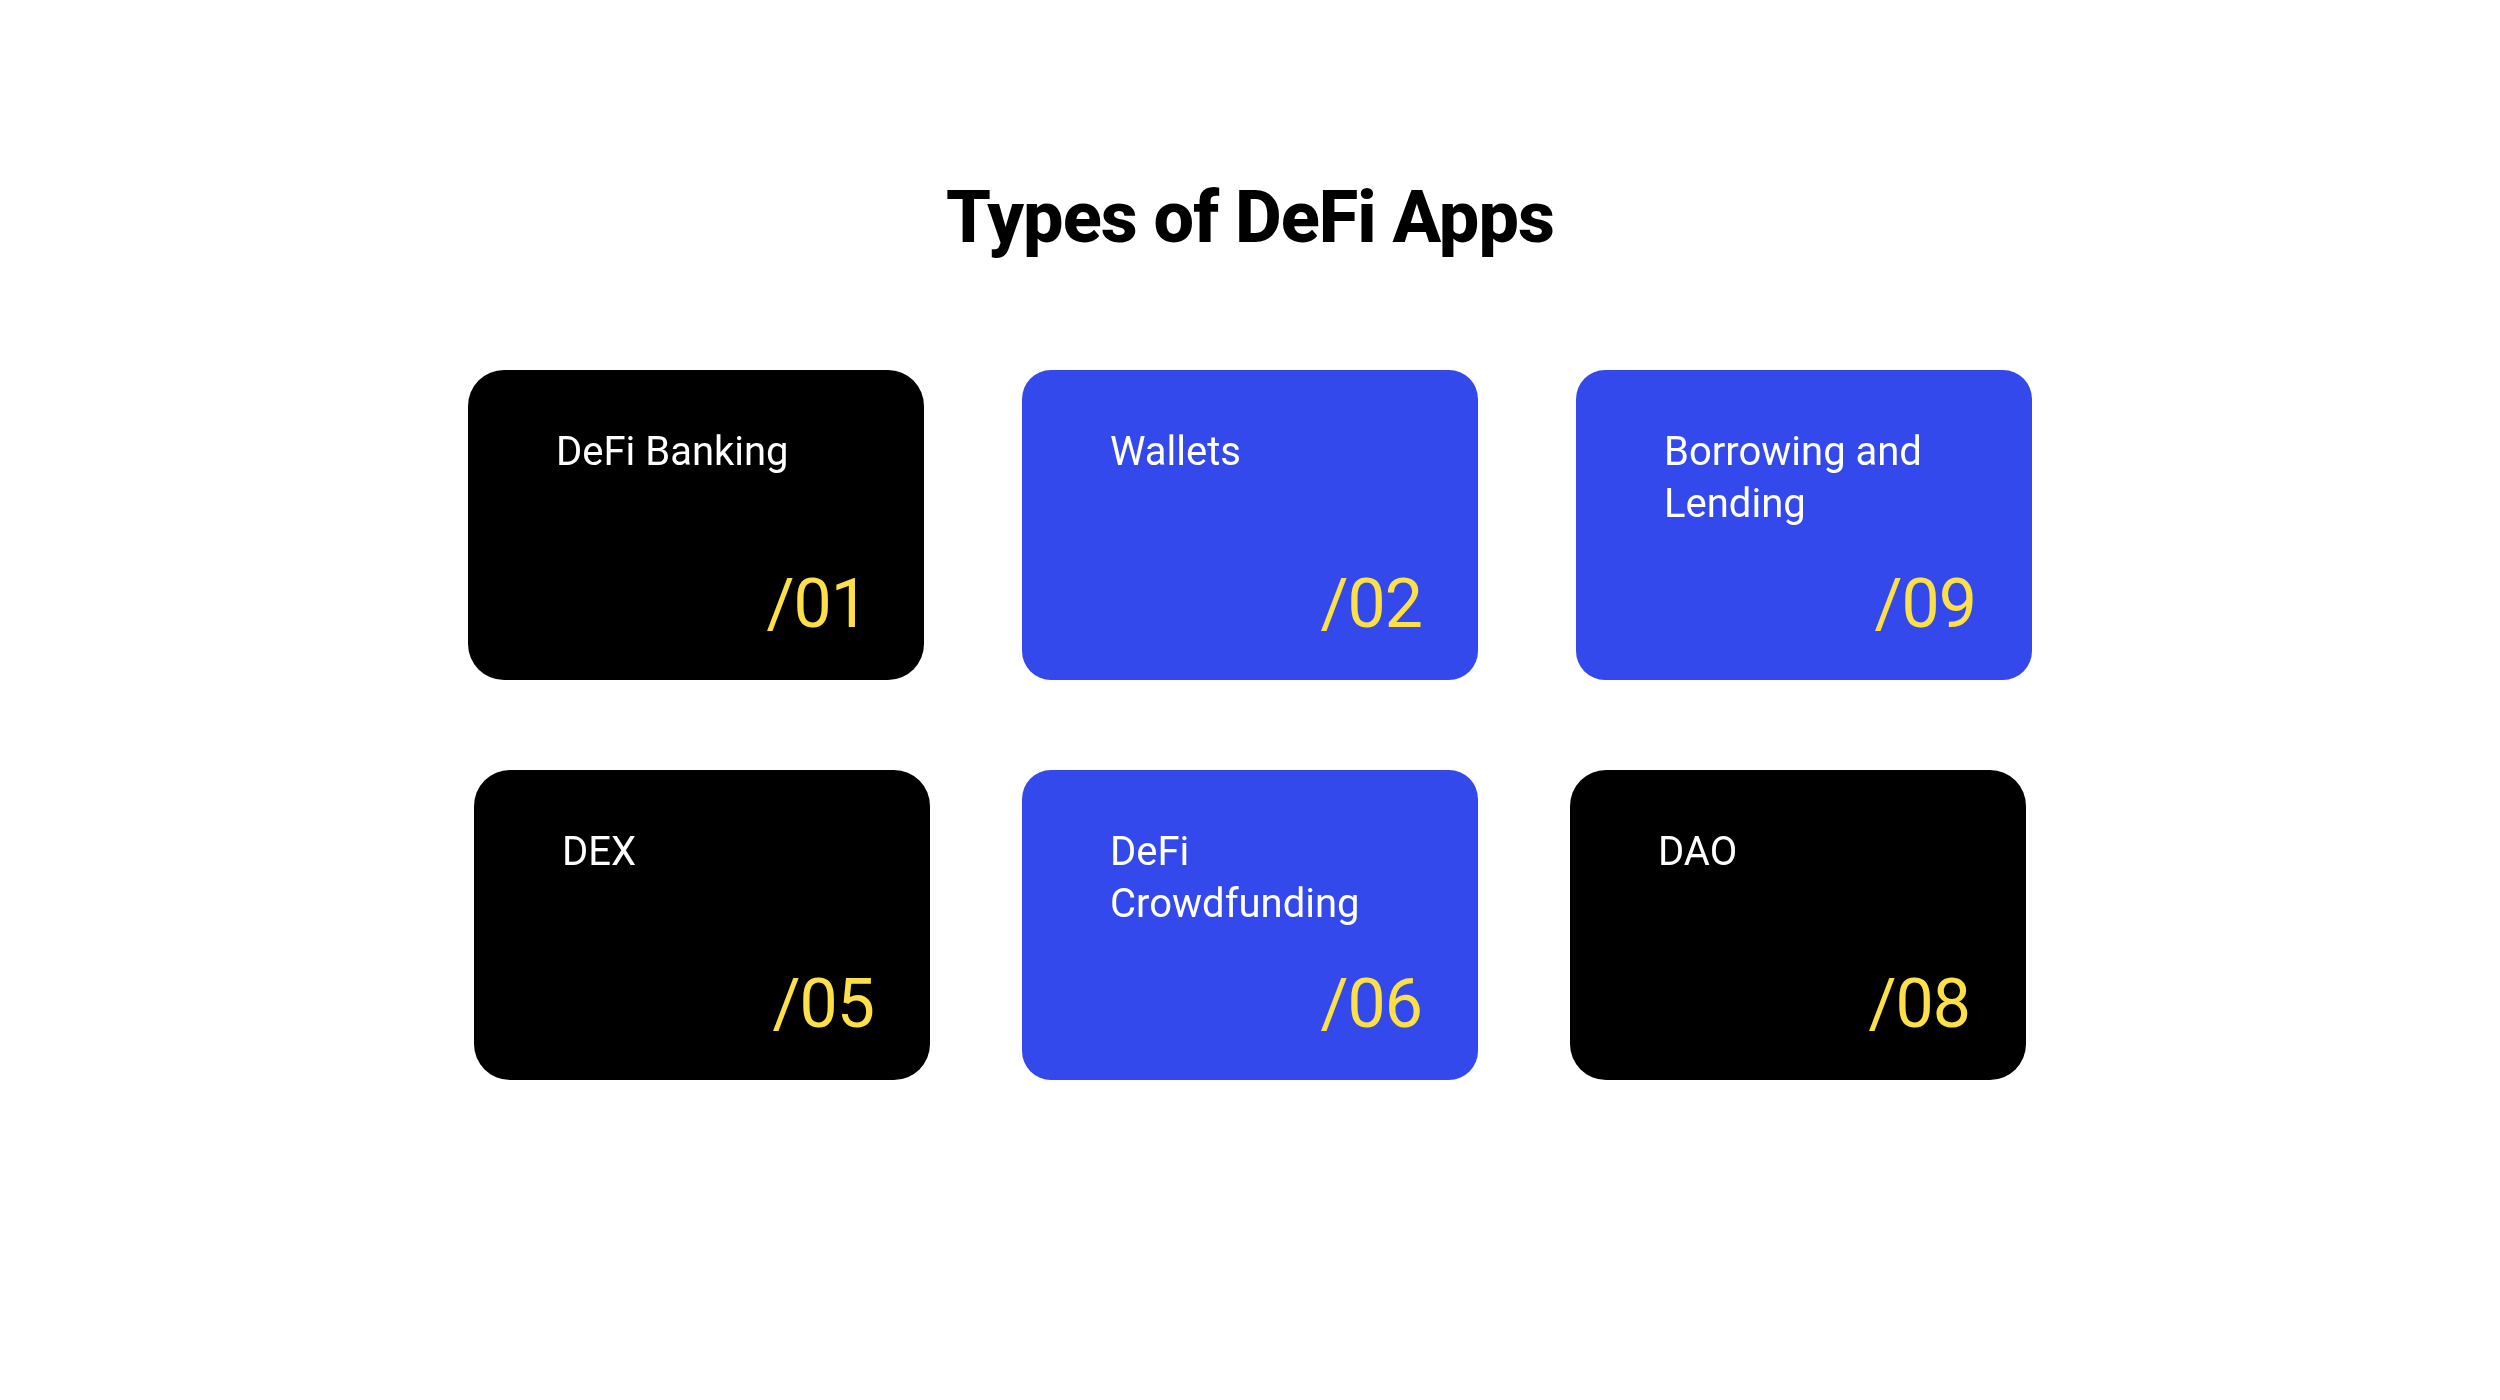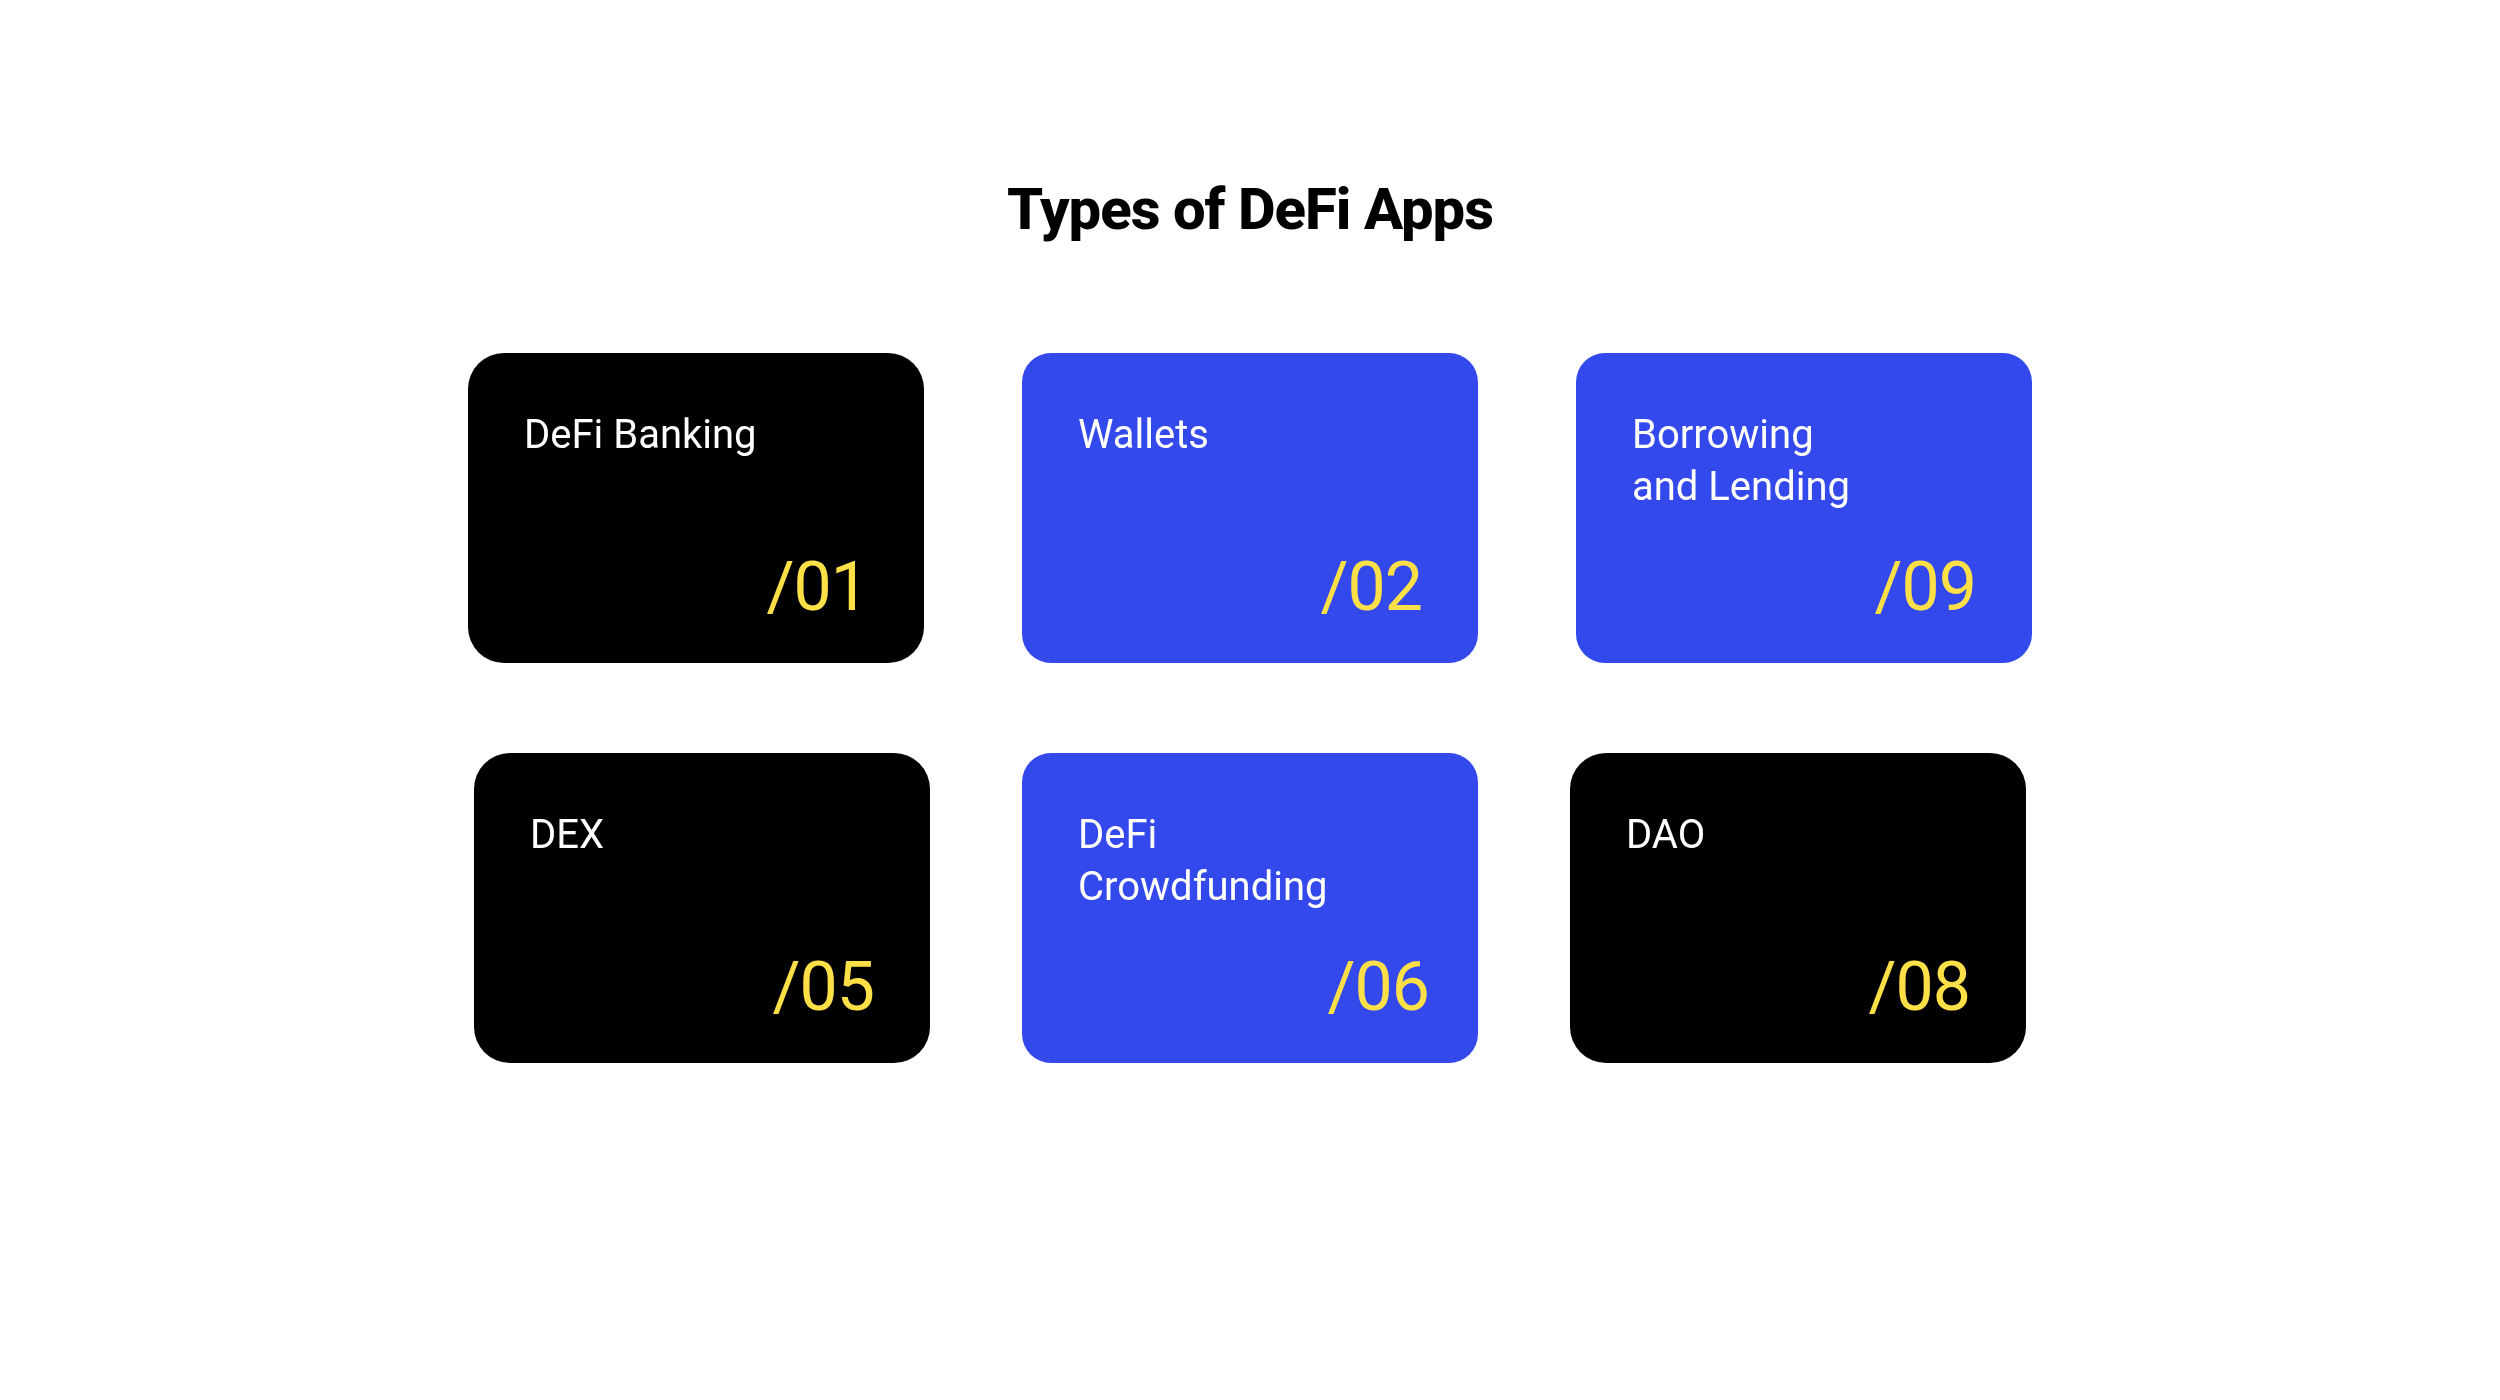--- a/index.html
+++ b/index.html
@@ -9,21 +9,21 @@
     }
     body {
       font-family: -apple-system, BlinkMacSystemFont, "Segoe UI", Roboto, "Helvetica Neue", Arial, sans-serif;
       background: #ffffff;
       width: 2500px;
       height: 1400px;
       position: relative;
     }
     .title {
       text-align: center;
-      font-size: 58px;
+      font-size: 72px;
       font-weight: 800;
       color: #000000;
       padding-top: 175px;
       letter-spacing: -1px;
     }
     .row {
       display: flex;
       justify-content: center;
       gap: 98px;
       margin-top: 110px;
@@ -31,23 +31,23 @@
     .row2 {
       display: flex;
       justify-content: center;
       gap: 92px;
       margin-top: 90px;
     }
     .card {
       width: 456px;
       height: 310px;
       border-radius: 36px;
-      padding: 56px 56px 36px 56px;
+      padding: 56px 56px 36px 88px;
       display: flex;
-      flex-direction: row;
+      flex-direction: column;
       justify-content: space-between;
       position: relative;
     }
     .card.black {
       background: #000000;
     }
     .card.blue {
       background: #3449eb;
       border-radius: 29px;
     }

